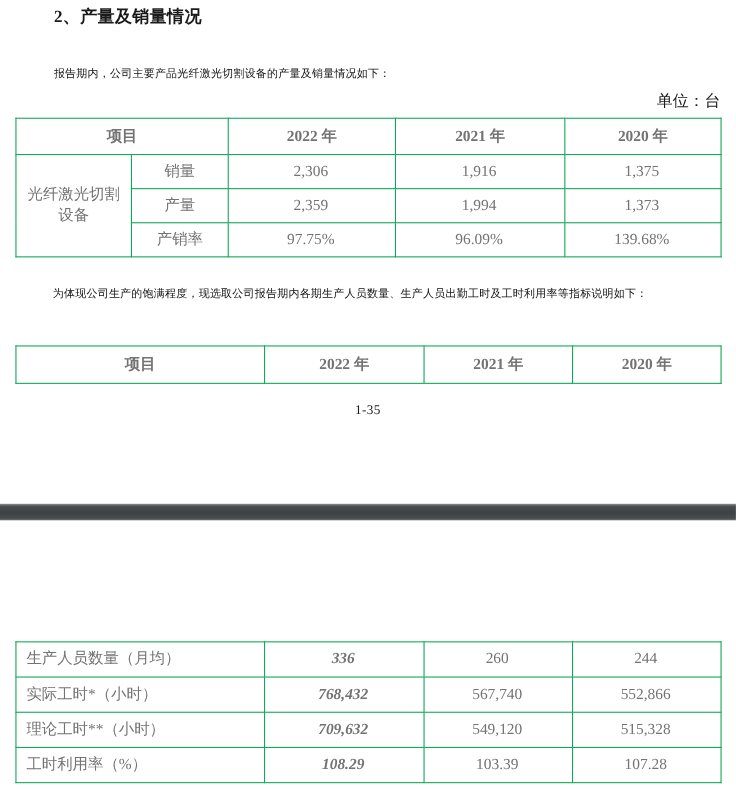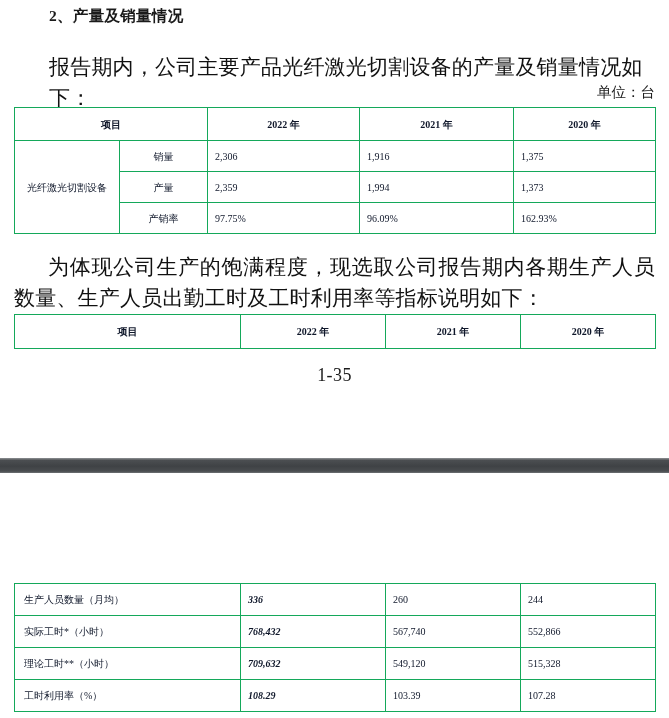--- a/index.html
+++ b/index.html
@@ -32,21 +32,21 @@
     font-size: 15.5px;
     font-weight: bold;
     letter-spacing: 0.3px;
     line-height: 22px;
     white-space: nowrap;
   }
 
   
   .para {
     position: absolute;
-    font-size: 21px;
+    font-size: 10px;
     line-height: 31px;
     letter-spacing: 0.2px;
     color: #111;
   }
   .para-intro {
     left: 49px;
     top: 52px;
     width: 600px;
   }
   .para-second {
@@ -72,33 +72,33 @@
   .doc-table {
     position: absolute;
     border-collapse: collapse;
     table-layout: fixed;
     background: #fff;
   }
   .doc-table td,
   .doc-table th {
     border: 1.4px solid #14a85a;
     padding: 0 7px;
-    font-size: 10px;
+    font-size: 14px;
     font-weight: normal;
-    color: #0f172a;
+    color: #737373;
     vertical-align: middle;
     line-height: 17px;
   }
   .doc-table th,
   .doc-table td.hdr {
     font-weight: bold;
     text-align: center;
   }
   .num {
-    text-align: left;
+    text-align: center;
     padding-right: 9px !important;
   }
   .num.b { font-weight: bold; font-style: italic; }
   .lbl-center { text-align: center; }
   .lbl-left { text-align: left; padding-left: 9px !important; }
 
   
   #table-production {
     left: 14px;
     top: 107px;
@@ -127,21 +127,21 @@
   }
   #table-labor-body td { height: 31px; }
 
   
   .page-number {
     position: absolute;
     left: 0;
     right: 0;
     top: 365px;
     text-align: center;
-    font-size: 18px;
+    font-size: 12px;
     letter-spacing: 0.4px;
   }
 
   
   .page-break-bar {
     position: absolute;
     left: 0;
     top: 458px;
     width: 669px;
     height: 15px;
@@ -188,21 +188,21 @@
         <td class="lbl-center">产量</td>
         <td class="num">2,359</td>
         <td class="num">1,994</td>
         <td class="num">1,373</td>
       </tr>
 
       <tr>
         <td class="lbl-center">产销率</td>
         <td class="num">97.75%</td>
         <td class="num">96.09%</td>
-        <td class="num">162.93%</td>
+        <td class="num">139.68%</td>
       </tr>
     </tbody>
   </table>
 
   <div class="para para-second">
     <span class="indent">为体现公司生产的饱满程度，现选取公司报告期内各期生产人员数量、生产人员出勤工时及工时利用率等指标说明如下：</span>
   </div>
 
   <table class="doc-table" id="table-labor-header">
     <colgroup>

